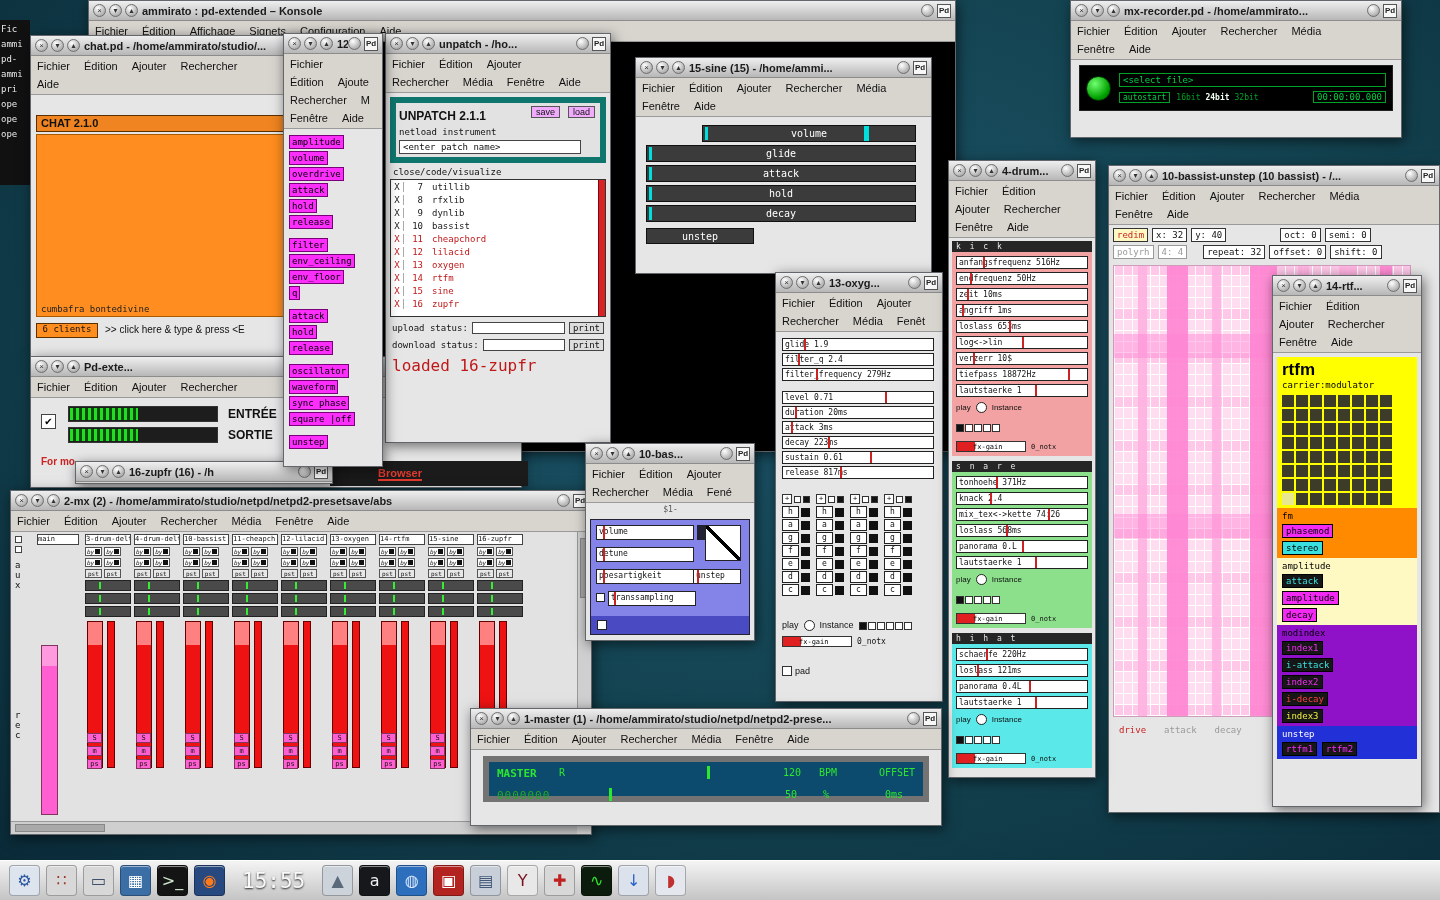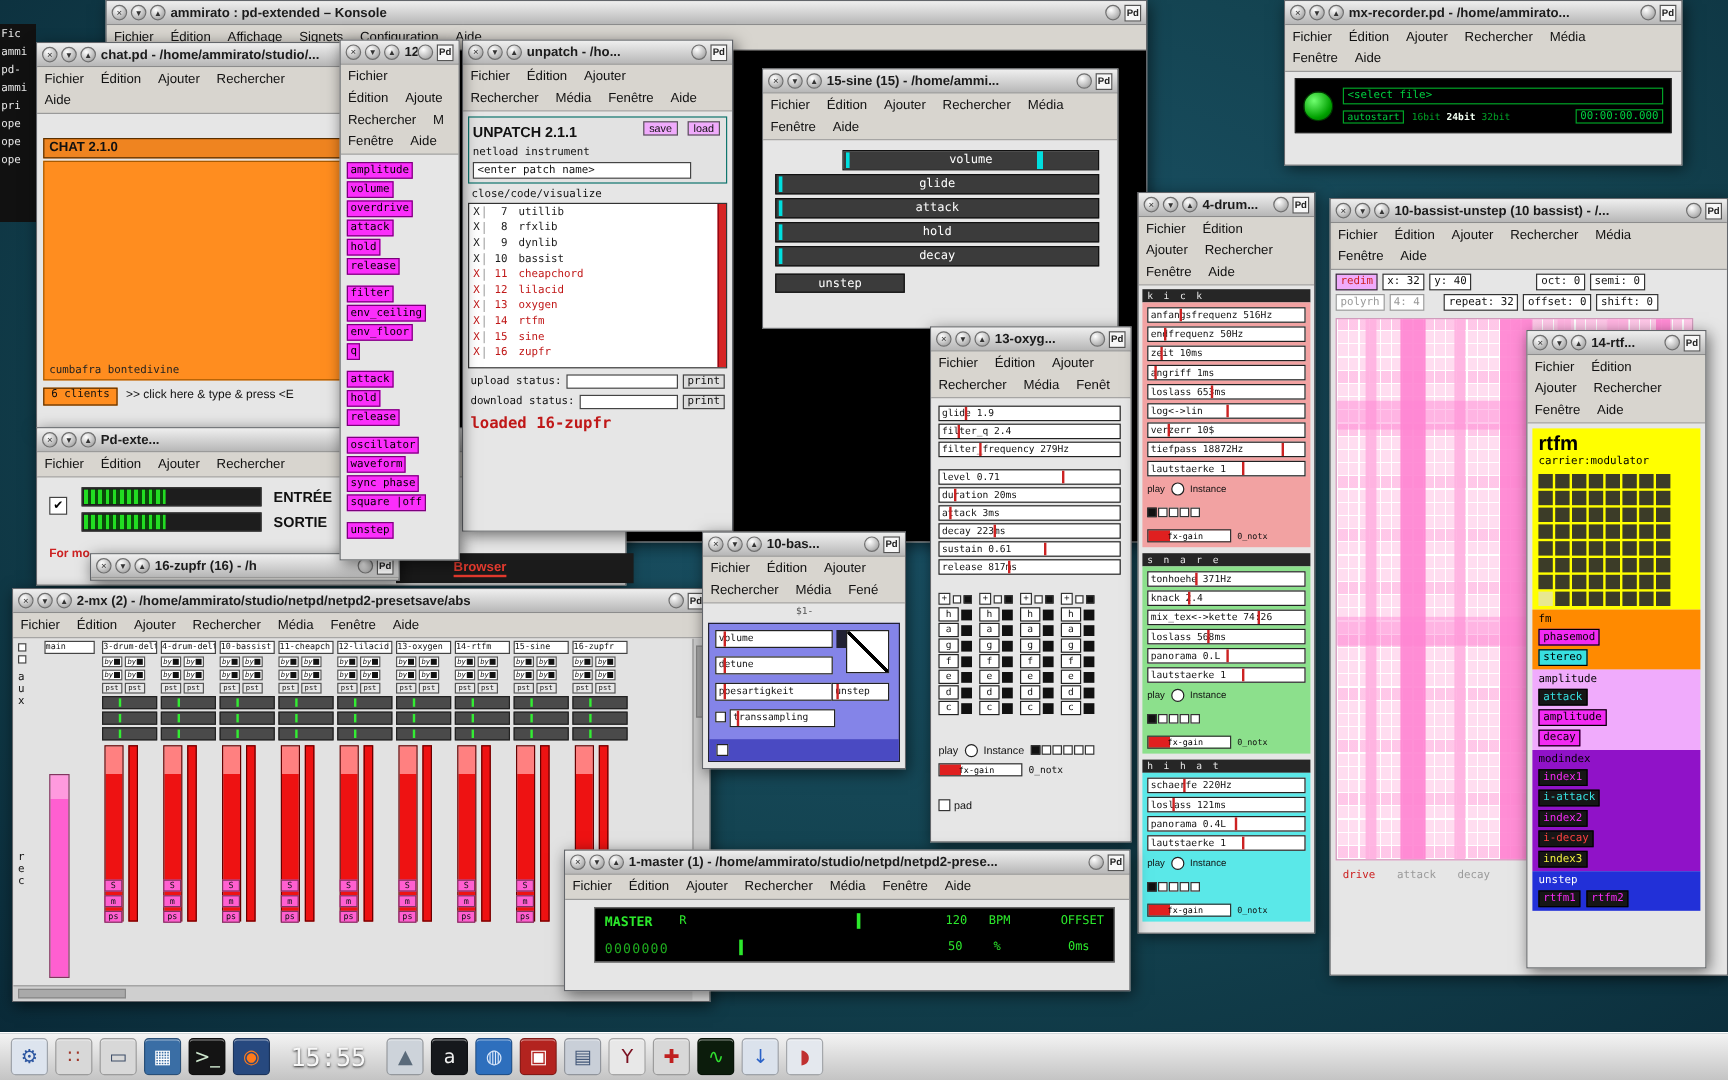--- a/index.html
+++ b/index.html
@@ -52,37 +52,37 @@
 .pdc-mlabel{font-size:12px;font-weight:bold;margin-left:10px;color:#111}
 .pdc-footer{color:#c22;font-size:10px;font-weight:bold;padding:0 10px}
 
 #win-zupfr{left:75px;top:461px;width:258px;z-index:5}
 
 #win-lilacid{left:283px;top:33px;width:100px;height:434px;z-index:5}
 .lil-list{padding:4px 5px}
 .mag-item{background:#fb2efb;border:1px solid #7a007a;color:#000;font-family:"DejaVu Sans Mono",monospace;font-size:9px;padding:1px 2px;width:max-content;max-width:86px;overflow:hidden;white-space:nowrap;margin:2px 0}
 
 #win-unpatch{left:385px;top:33px;width:226px;height:410px;z-index:4}
-.up-head{margin:4px;border:1px solid #0f766e;background:#e2e2e2;padding:3px;position:relative}
+.up-head{margin:4px;border:6px solid #0f766e;background:#e2e2e2;padding:3px;position:relative}
 .up-title{font-size:12px;font-weight:bold;color:#111}
 .up-btn{position:absolute;top:3px;border:1px solid #555;background:#f0abfc;font-size:9px;padding:0 4px;color:#111}
 .up-btn.save{right:40px}.up-btn.load{right:5px}
 .up-sub{font-size:9px;margin-top:3px;color:#111}
 .up-patchbox{border:1px solid #444;background:#fff;width:182px;font-size:9px;padding:1px 3px;margin-top:3px;color:#111}
 .up-cols{font-size:9px;margin:0 7px;color:#111}
 .up-list{position:relative;margin:2px 4px;border:1px solid #333;background:#fff;height:138px;overflow:hidden}
 .up-row{display:flex;height:13px;align-items:center;font-family:"DejaVu Sans Mono",monospace;font-size:9px}
 .up-x{width:13px;border-right:1px solid #aaa;text-align:center;flex:none}
 .up-num{width:22px;text-align:right;padding-right:3px;flex:none}
 .up-name{padding-left:6px}
 .up-scroll{position:absolute;right:0;top:0;bottom:0;width:7px;background:#d62424;border-left:1px solid #801}
 .up-status{display:flex;align-items:center;gap:4px;margin:5px 6px;font-size:9px;color:#111}
 .up-field{flex:1;height:12px;border:1px solid #444;background:#fff}
 .up-print{border:1px solid #444;background:#ddd;padding:0 3px}
-.up-loaded{color:#c01818;font-weight:bold;font-size:13px;margin:4px 6px}
+.up-loaded{color:#c01818;font-weight:normal;font-size:16px;margin:4px 6px}
 
 #win-sine{left:635px;top:57px;width:297px;height:217px;z-index:4}
 .sine-canvas{padding:8px 10px}
 .sine-slider{width:270px;height:17px;background:#3b3b3b;border:1px solid #111;color:#fff;font-family:"DejaVu Sans Mono",monospace;font-size:10px;display:flex;align-items:center;justify-content:center;position:relative;margin-bottom:3px}
 .sine-slider::before{content:"";position:absolute;left:2px;top:1px;bottom:1px;width:3px;background:#00dede}
 .sine-unstep{margin-top:6px;width:108px;height:16px;background:#3b3b3b;border:1px solid #111;color:#fff;font-family:"DejaVu Sans Mono",monospace;font-size:10px;display:flex;align-items:center;justify-content:center}
 
 #win-oxygen{left:775px;top:272px;width:168px;height:430px;z-index:5}
 .oxy-params{position:absolute;left:6px;top:6px;width:152px;display:flex;flex-direction:column;gap:2px}
 .oxy-param{height:13px;width:100%}
@@ -149,21 +149,21 @@
 .gs.a{left:8%;width:3%}.gs.b{left:18%;width:7%;background:#ff84d2}.gs.c{left:33%;width:3%}
 .gs.d{left:46%;width:9%;background:#ff84d2}.gs.e{left:62%;width:4%}.gs.f{left:76%;width:6%}.gs.g{left:90%;width:4%;background:#ff84d2}
 .gh{position:absolute;left:0;right:0;height:24px;background:rgba(255,130,210,.45)}
 .gh.h1{top:15%}.gh.h2{top:55%}
 .seq-footer{display:flex;gap:18px;margin:8px 10px}
 .seq-flabel{font-size:9px}
 
 #win-rtfm{left:1272px;top:275px;width:150px;height:532px;z-index:7}
 .rtfm-canvas{padding:4px;display:flex;flex-direction:column}
 .rtfm-sec{padding:3px 5px}
-.yellow{background:#ffff00}.orange{background:#ff8a00}.red{background:#f0abfc}.purple{background:#9012c8}.blue{background:#2230d8}
+.yellow{background:#ffff00}.orange{background:#ff8a00}.red{background:#fef9c3}.purple{background:#9012c8}.blue{background:#2230d8}
 .rtfm-name{font-size:17px;font-weight:bold;color:#000}
 .rtfm-sub{font-size:9px;color:#000}
 .rtfm-grid{margin-top:5px;display:grid;grid-template-columns:repeat(8,12px);gap:2px;width:max-content}
 .rg-cell{width:12px;height:12px;background:#3c3c28}
 .rg-cell.on{background:#e8e890}
 .rtfm-lbl{font-size:9px;color:#000}
 .rtfm-lbl.white{color:#fff}
 .rtfm-item{background:#161616;border:1px solid #000;width:max-content;padding:1px 3px;font-size:9px;margin-top:3px;font-family:"DejaVu Sans Mono",monospace}
 .hrow{display:flex;gap:5px}
 .hrow .rtfm-item{margin-top:3px}
@@ -190,21 +190,21 @@
 .ch-fader2{position:absolute;left:22px;top:0;width:8px;height:147px;background:#ee1212;border:1px solid #600}
 .ch-tags{position:absolute;left:2px;bottom:4px}
 .tag{display:block;background:#ff5fd0;color:#111;font-family:"DejaVu Sans Mono",monospace;font-size:7px;width:15px;text-align:center;border:1px solid #83335f;margin-top:3px}
 .mix-hscroll{position:absolute;left:0;right:14px;bottom:0;height:13px;background:#cfcfcf;border-top:1px solid #999}
 .mix-vscroll{position:absolute;right:0;top:0;bottom:13px;width:14px;background:#cfcfcf;border-left:1px solid #999}
 .mix-thumb{position:absolute;background:#a9a9a9;border:1px solid #888}
 .mix-hscroll .mix-thumb{left:4px;top:2px;width:90px;height:8px}
 .mix-vscroll .mix-thumb{top:6px;left:2px;width:8px;height:60px}
 
 #win-master{left:470px;top:708px;width:472px;height:118px;z-index:7}
-.master-box{position:absolute;left:24px;top:6px;right:12px;height:46px;background:#000000;border:1px solid #737373}
+.master-box{position:absolute;left:12px;top:6px;right:12px;height:46px;background:#0c4a6e;border:6px solid #737373}
 .mg{position:absolute;color:#2ce82c;font-family:"DejaVu Sans Mono",monospace;font-size:10px}
 .m-label{left:8px;top:5px;font-size:11px;font-weight:bold}
 .m-r{left:70px;top:5px}
 .m-digits{left:8px;top:27px;font-size:11px;letter-spacing:1px;color:#1fae1f}
 .m-tick{position:absolute;width:3px;height:13px;background:#2ce82c}
 .m-tick.t1{left:218px;top:4px}
 .m-tick.t2{left:120px;top:26px}
 .m-bpmv{right:122px;top:5px}.m-bpml{right:86px;top:5px}.m-offl{right:8px;top:5px}
 .m-pctv{right:126px;top:27px}.m-pctl{right:94px;top:27px}.m-offv{right:20px;top:27px}
 

